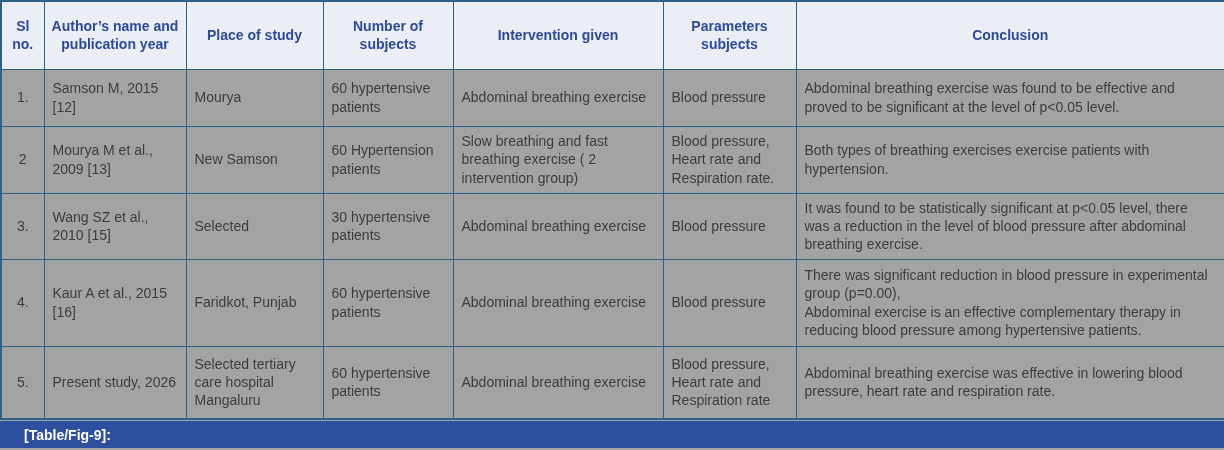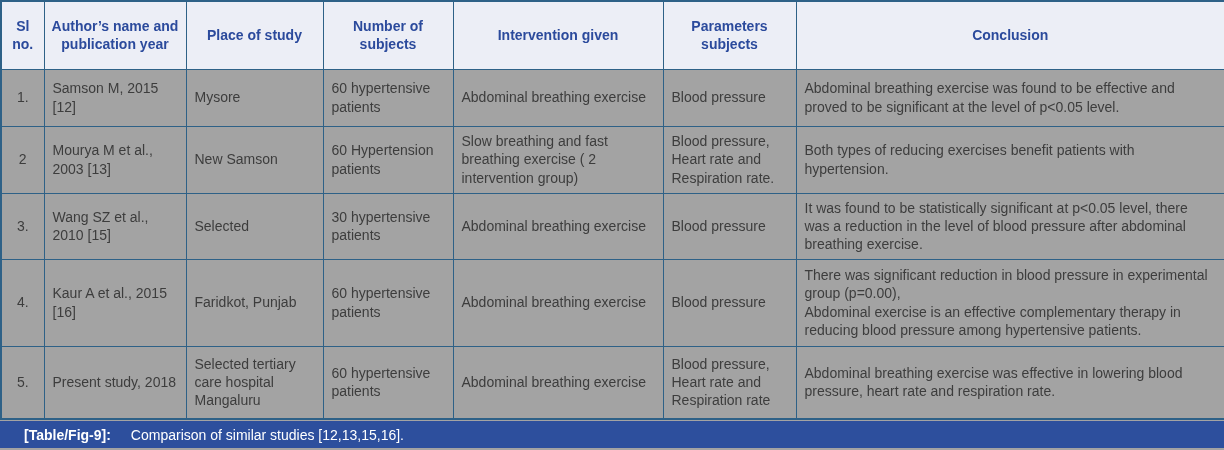--- a/index.html
+++ b/index.html
@@ -67,21 +67,21 @@
     height: 27px;
     background: #2d4f9d;
     color: #ffffff;
     font-size: 14px;
     display: flex;
     align-items: center;
     padding: 0 0 0 8px;
     box-sizing: border-box;
     margin-top: 1px;
   }
-  .caption-bar .cap-label { font-weight: bold; margin-right: 20px; padding-left: 16px; }
+  .caption-bar .cap-label { font-weight: bold; margin-right: 6px; padding-left: 16px; }
 </style>
 </head>
 <body>
 
 <div class="page">
 
   <table class="studies">
     <colgroup>
       <col class="c-sl">
         <col class="c-author">
@@ -99,34 +99,34 @@
         <th>Number of subjects</th>
         <th>Intervention given</th>
         <th>Parameters subjects</th>
         <th>Conclusion</th>
       </tr>
     </thead>
     <tbody>
       <tr class="r0">
         <td class="sl">1.</td>
         <td>Samson M, 2015 [12]</td>
-        <td>Mysore</td>
+        <td>Mourya</td>
         <td>60 hypertensive patients</td>
         <td>Abdominal breathing exercise</td>
         <td>Blood pressure</td>
         <td>Abdominal breathing exercise was found to be effective and proved to be significant at the level of p&lt;0.05 level.</td>
       </tr>
       <tr class="r1">
         <td class="sl">2</td>
-        <td>Mourya M et al., 2003 [13]</td>
+        <td>Mourya M et al., 2009 [13]</td>
         <td>New Samson</td>
         <td>60 Hypertension patients</td>
         <td>Slow breathing and fast breathing exercise ( 2 intervention group)</td>
         <td>Blood pressure, Heart rate and Respiration rate.</td>
-        <td>Both types of reducing exercises benefit patients with hypertension.</td>
+        <td>Both types of breathing exercises exercise patients with hypertension.</td>
       </tr>
       <tr class="r2">
         <td class="sl">3.</td>
         <td>Wang SZ et al., 2010 [15]</td>
         <td>Selected</td>
         <td>30 hypertensive patients</td>
         <td>Abdominal breathing exercise</td>
         <td>Blood pressure</td>
         <td>It was found to be statistically significant at p&lt;0.05 level, there was a reduction in the level of blood pressure after abdominal breathing exercise.</td>
       </tr>
@@ -135,28 +135,27 @@
         <td>Kaur A et al., 2015 [16]</td>
         <td>Faridkot, Punjab</td>
         <td>60 hypertensive patients</td>
         <td>Abdominal breathing exercise</td>
         <td>Blood pressure</td>
         <td>There was significant reduction in blood pressure in experimental group (p=0.00),
 Abdominal exercise is an effective complementary therapy in reducing blood pressure among hypertensive patients.</td>
       </tr>
       <tr class="r4">
         <td class="sl">5.</td>
-        <td>Present study, 2018</td>
+        <td>Present study, 2026</td>
         <td>Selected tertiary care hospital Mangaluru</td>
         <td>60 hypertensive patients</td>
         <td>Abdominal breathing exercise</td>
         <td>Blood pressure, Heart rate and Respiration rate</td>
         <td>Abdominal breathing exercise was effective in lowering blood pressure, heart rate and respiration rate.</td>
       </tr>
     </tbody>
   </table>
 
   <div class="caption-bar">
     <span class="cap-label">[Table/Fig-9]:</span>
-    <span class="cap-text">Comparison of similar studies [12,13,15,16].</span>
   </div>
 
 </div>
 
 </body></html>

